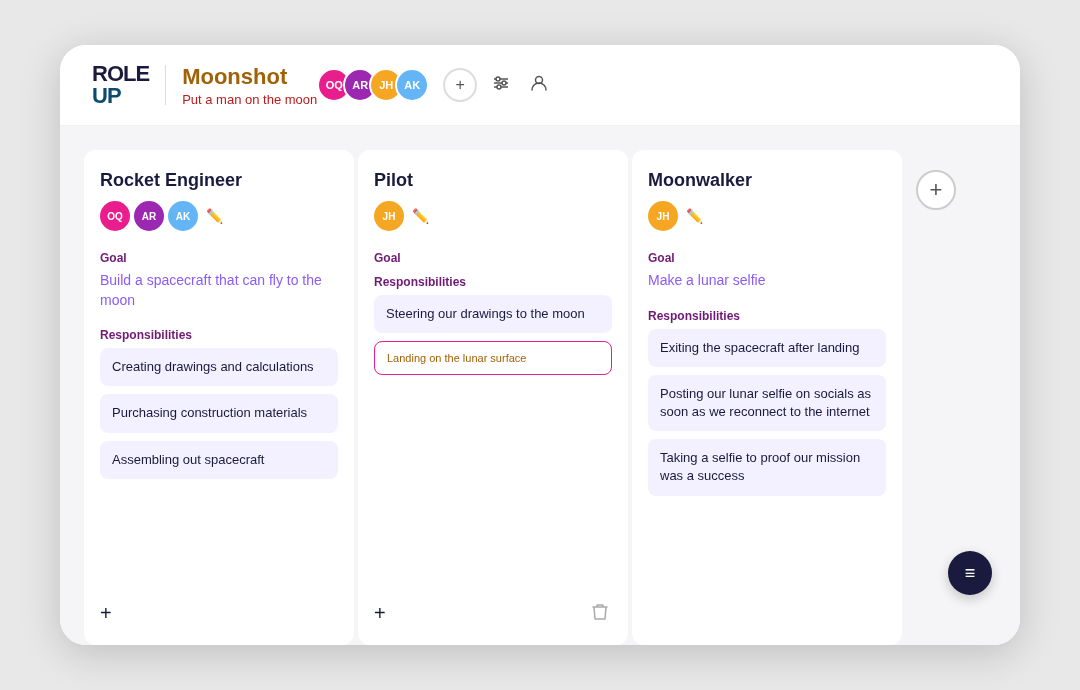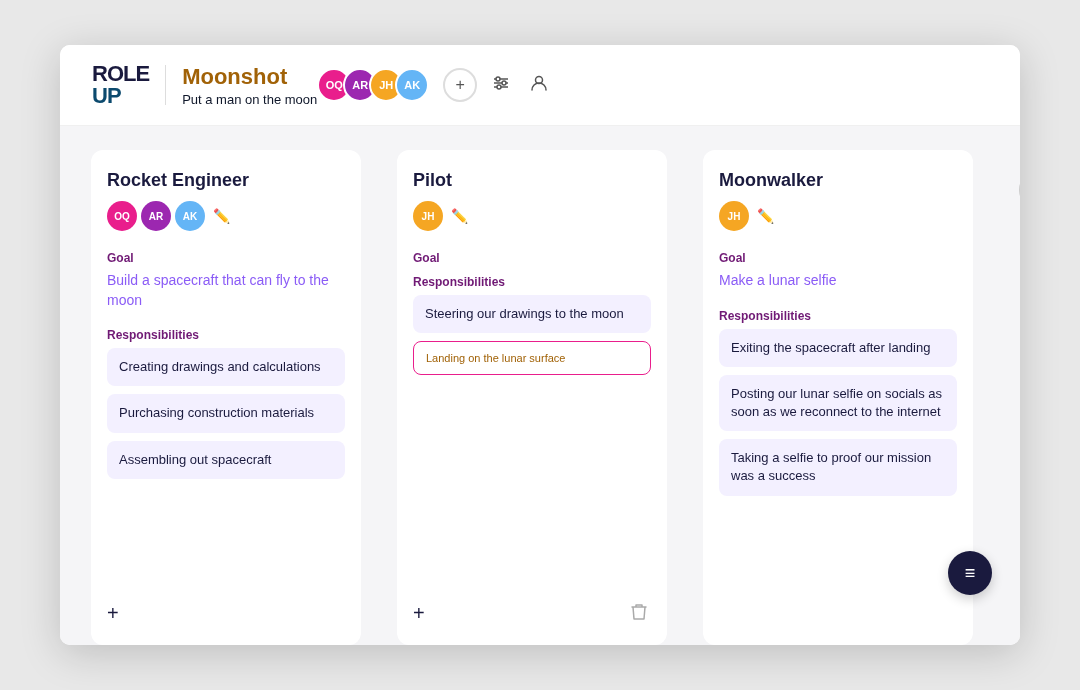--- a/index.html
+++ b/index.html
@@ -9,21 +9,21 @@
       display: flex;
       justify-content: center;
       align-items: center;
       min-height: 100vh;
       width: 1080px;
       height: 690px;
       overflow: hidden;
     }
     .app-window {
       background: #ffffff;
-      border-radius: 10px;
+      border-radius: 26px;
       width: 960px;
       height: 600px;
       box-shadow: 0 8px 40px rgba(0,0,0,0.18);
       display: flex;
       flex-direction: column;
       overflow: hidden;
     }
     
     .header {
       display: flex;
@@ -53,21 +53,21 @@
       margin: 0 16px;
     }
     .project-info { flex: 1; }
     .project-name {
       font-size: 22px;
       font-weight: 600;
       color: #a16207;
     }
     .project-subtitle {
       font-size: 13px;
-      color: #0f172a;
+      color: #b91c1c;
       margin-top: 2px;
     }
     .header-actions {
       display: flex;
       align-items: center;
       gap: 10px;
     }
     .avatar {
       width: 34px;
       height: 34px;
@@ -107,22 +107,22 @@
     
     .main-content {
       display: flex;
       flex: 1;
       overflow: hidden;
       background: #f5f5f7;
     }
     .columns-area {
       display: flex;
       flex: 1;
-      padding: 24px 24px 0 31px;
-      gap: 36px;
+      padding: 24px 24px 0 24px;
+      gap: 4px;
       overflow-x: auto;
     }
     .column {
       background: #ffffff;
       border-radius: 12px;
       width: 270px;
       flex-shrink: 0;
       padding: 20px 16px 16px 16px;
       display: flex;
       flex-direction: column;

